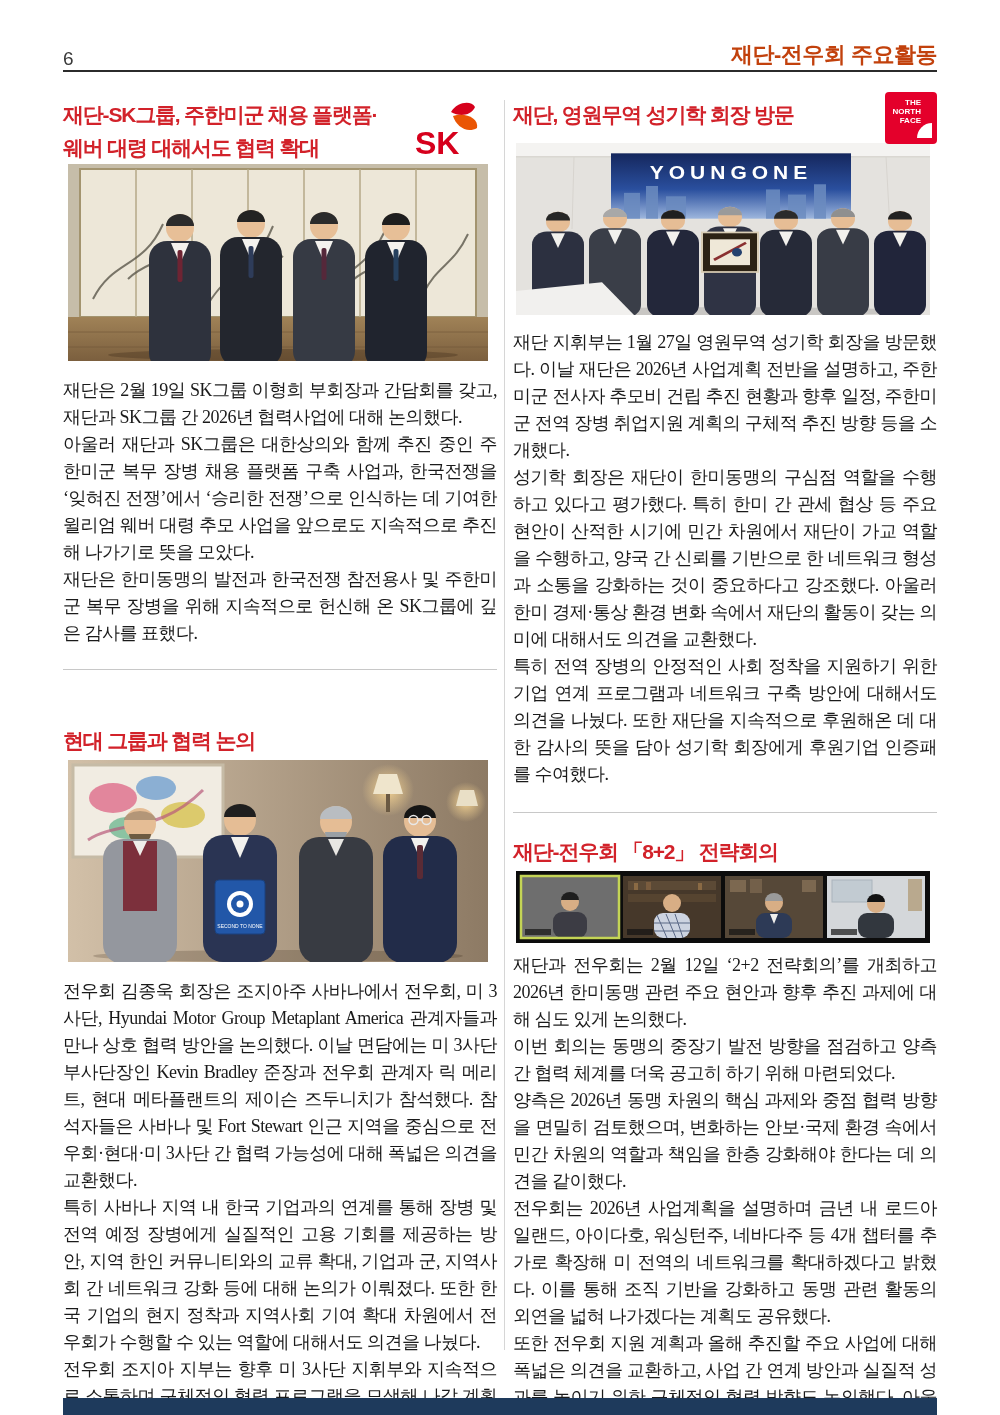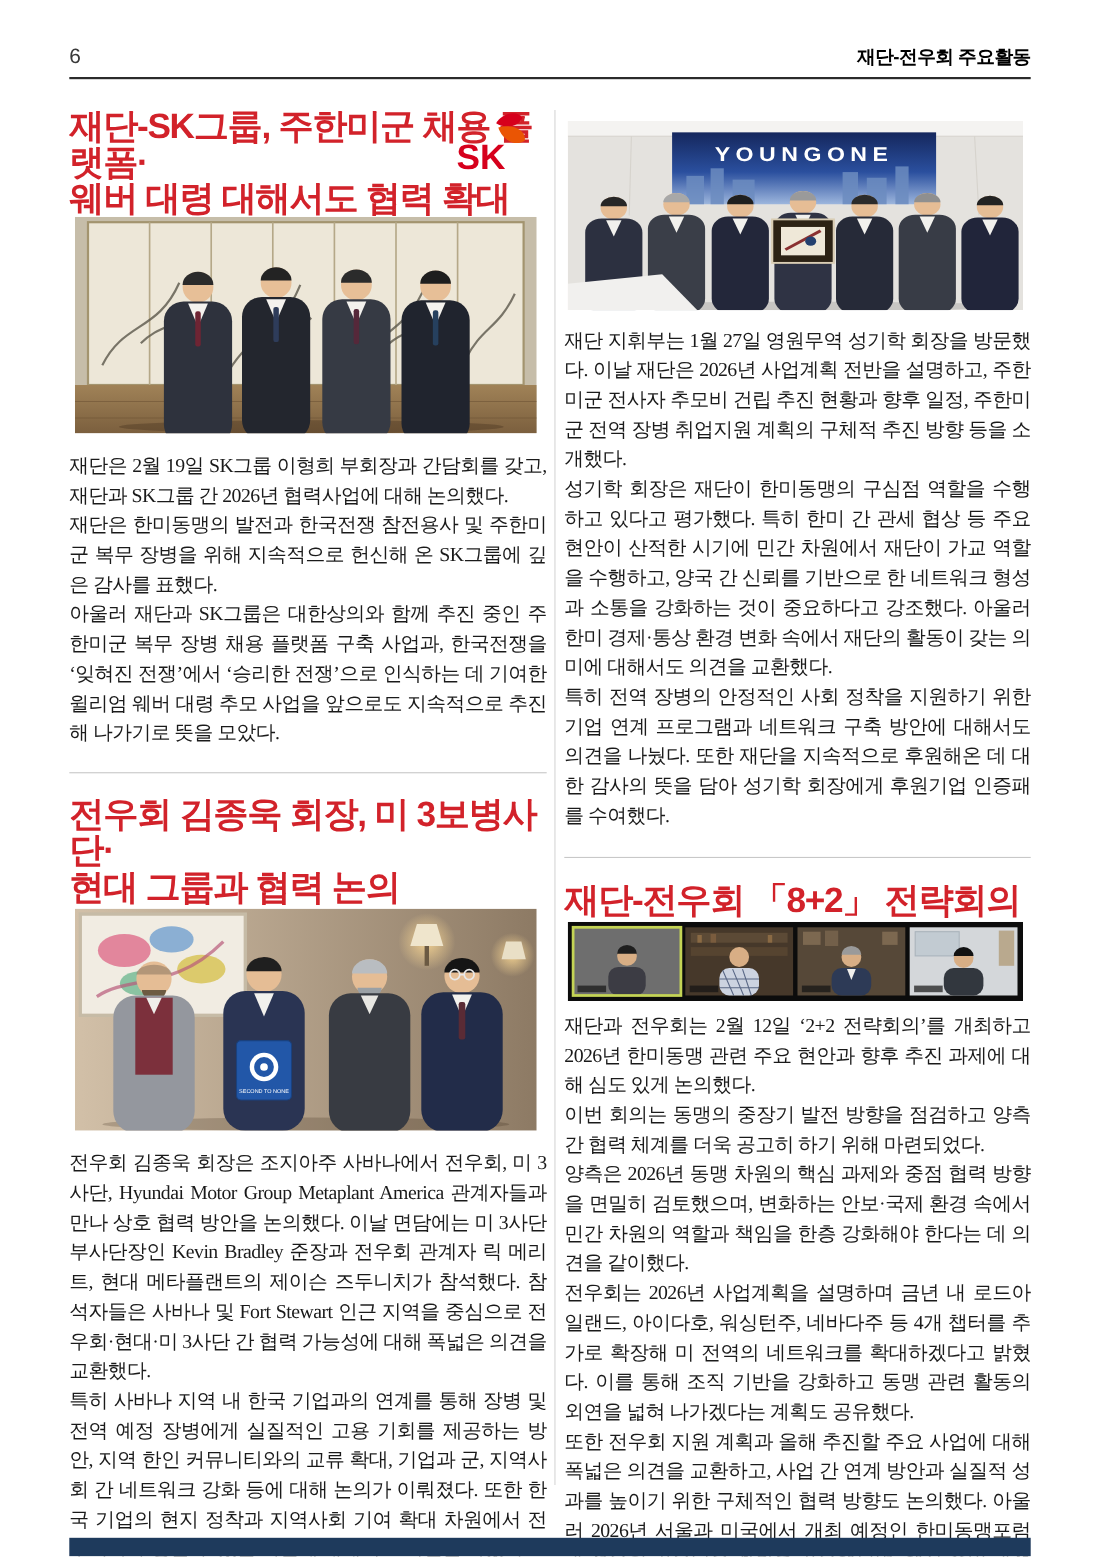--- a/index.html
+++ b/index.html
@@ -1,30 +1,30 @@
 <!DOCTYPE html>
 <html><head>
 <meta charset="utf-8">
 <style>
   html,body{margin:0;padding:0;background:#ffffff;}
   .page{position:relative;width:1000px;height:1415px;background:#ffffff;overflow:hidden;
         font-family:"Liberation Serif","DejaVu Serif",serif;color:#1a1a1a;}
   
   .header{position:absolute;top:40px;left:63px;right:63px;display:flex;justify-content:space-between;align-items:flex-end;}
   .pagenum{font-family:"Liberation Sans","DejaVu Sans",sans-serif;font-size:19px;color:#3a3a3a;}
-  .htitle{font-family:"Liberation Sans","DejaVu Sans",sans-serif;font-size:17px;font-weight:bold;color:#000000;letter-spacing:-0.5px;}
+  .htitle{font-family:"Liberation Sans","DejaVu Sans",sans-serif;font-size:22px;font-weight:bold;color:#c2410c;letter-spacing:-0.5px;}
   .hrule{position:absolute;top:70px;left:63px;right:63px;height:2px;background:#2b2b2b;}
   .vrule{position:absolute;top:100px;left:504px;width:1px;height:1250px;background:#d6d6d6;}
   
   .col{position:absolute;top:98px;}
   .col.left{left:63px;width:434px;}
   .col.right{left:513px;width:424px;}
   .titlewrap{position:relative;}
   h2.atitle{margin:0;font-family:"Liberation Sans","DejaVu Sans",sans-serif;
-            font-size:32px;line-height:33px;font-weight:800;color:#d2222a;letter-spacing:-1.2px;}
+            font-size:21px;line-height:33px;font-weight:800;color:#d2222a;letter-spacing:-1.2px;}
   .corplogo{position:absolute;top:0;right:10px;}
   .tnflogo{position:absolute;top:-6px;right:0;}
   .photo{width:420px;margin-left:5px;overflow:hidden;}
   .photo svg{display:block;}
   .col.right .photo{width:414px;margin-left:3px;}
   .ph1{height:197px;margin-top:0;}
   .ph2{height:172px;margin-top:12px;}
   .ph3{height:202px;margin-top:3px;}
   .ph4{height:72px;margin-top:3px;}
   .abody{margin-top:16px;font-size:18px;line-height:27px;letter-spacing:-0.5px;text-align:justify;}
@@ -123,31 +123,31 @@
                 <rect x="-31" y="13" width="62" height="130" rx="18" fill="#20242e"></rect>
                 <polygon points="-9,15 9,15 0,36" fill="#f4f2ee"></polygon>
                 <rect x="-2.5" y="22" width="5" height="32" rx="2" fill="#26405e"></rect>
               </g>
           </g>
         </svg>
       </div>
 
       <div class="abody">
         <p>재단은 2월 19일 SK그룹 이형희 부회장과 간담회를 갖고, 재단과 SK그룹 간 2026년 협력사업에 대해 논의했다.</p>
+        <p>아울러 재단과 SK그룹은 대한상의와 함께 추진 중인 주한미군 복무 장병 채용 플랫폼 구축 사업과, 한국전쟁을 ‘잊혀진 전쟁’에서 ‘승리한 전쟁’으로 인식하는 데 기여한 윌리엄 웨버 대령 추모 사업을 앞으로도 지속적으로 추진해 나가기로 뜻을 모았다.</p>
         <p>재단은 한미동맹의 발전과 한국전쟁 참전용사 및 주한미군 복무 장병을 위해 지속적으로 헌신해 온 SK그룹에 깊은 감사를 표했다.</p>
-        <p>아울러 재단과 SK그룹은 대한상의와 함께 추진 중인 주한미군 복무 장병 채용 플랫폼 구축 사업과, 한국전쟁을 ‘잊혀진 전쟁’에서 ‘승리한 전쟁’으로 인식하는 데 기여한 윌리엄 웨버 대령 추모 사업을 앞으로도 지속적으로 추진해 나가기로 뜻을 모았다.</p>
       </div>
     </article>
 
     <div class="divider"></div>
 
     <article>
       <div class="titlewrap">
         <h2 class="atitle t2">
-          <span>전우회 김종욱 회장, 미 3보병사단·</span><br>
+          <br>
           <span>현대 그룹과 협력 논의</span>
         </h2>
       </div>
 
       <div class="photo ph3">
         <svg width="100%" height="100%" viewBox="0 0 420 202" preserveAspectRatio="none">
           <defs>
             <linearGradient id="sv" x1="0" y1="0" x2="1" y2="0">
               <stop offset="0" stop-color="#d2c0a8"></stop>
                 <stop offset="1" stop-color="#8d7a64"></stop>
@@ -223,20 +223,32 @@
         <p>전우회 김종욱 회장은 조지아주 사바나에서 전우회, 미 3사단, Hyundai Motor Group Metaplant America 관계자들과 만나 상호 협력 방안을 논의했다. 이날 면담에는 미 3사단 부사단장인 Kevin Bradley 준장과 전우회 관계자 릭 메리트, 현대 메타플랜트의 제이슨 즈두니치가 참석했다. 참석자들은 사바나 및 Fort Stewart 인근 지역을 중심으로 전우회·현대·미 3사단 간 협력 가능성에 대해 폭넓은 의견을 교환했다.</p>
         <p>특히 사바나 지역 내 한국 기업과의 연계를 통해 장병 및 전역 예정 장병에게 실질적인 고용 기회를 제공하는 방안, 지역 한인 커뮤니티와의 교류 확대, 기업과 군, 지역사회 간 네트워크 강화 등에 대해 논의가 이뤄졌다. 또한 한국 기업의 현지 정착과 지역사회 기여 확대 차원에서 전우회가 수행할 수 있는 역할에 대해서도 의견을 나눴다.</p>
         <p>전우회 조지아 지부는 향후 미 3사단 지휘부와 지속적으로 소통하며 구체적인 협력 프로그램을 모색해 나갈 계획이다.</p>
       </div>
     </article>
   </section>
 
   <section class="col right">
 
     <article>
+      <div class="titlewrap">
+        <h2 class="atitle">
+          <span>재단, 영원무역 성기학 회장 방문</span>
+        </h2>
+        <svg class="tnflogo" width="52" height="52" viewBox="0 0 52 52">
+          <rect width="52" height="52" rx="4" fill="#e4002b"></rect>
+          <text x="36" y="13" text-anchor="end" font-family="Liberation Sans,sans-serif" font-size="8" font-weight="bold" fill="#ffffff">THE</text>
+          <text x="36" y="22" text-anchor="end" font-family="Liberation Sans,sans-serif" font-size="8" font-weight="bold" fill="#ffffff">NORTH</text>
+          <text x="36" y="31" text-anchor="end" font-family="Liberation Sans,sans-serif" font-size="8" font-weight="bold" fill="#ffffff">FACE</text>
+          <path d="M32,46 A15,15 0 0 1 47,31 L47,46 Z" fill="#ffffff"></path>
+        </svg>
+      </div>
 
       <div class="photo ph2">
         <svg width="100%" height="100%" viewBox="0 0 414 200" preserveAspectRatio="none">
           <defs>
             <linearGradient id="yg" x1="0" y1="0" x2="0" y2="1">
               <stop offset="0" stop-color="#15275d"></stop>
                 <stop offset="0.55" stop-color="#2a4f9e"></stop>
                 <stop offset="1" stop-color="#9db6dd"></stop>
             </linearGradient>
           </defs>

